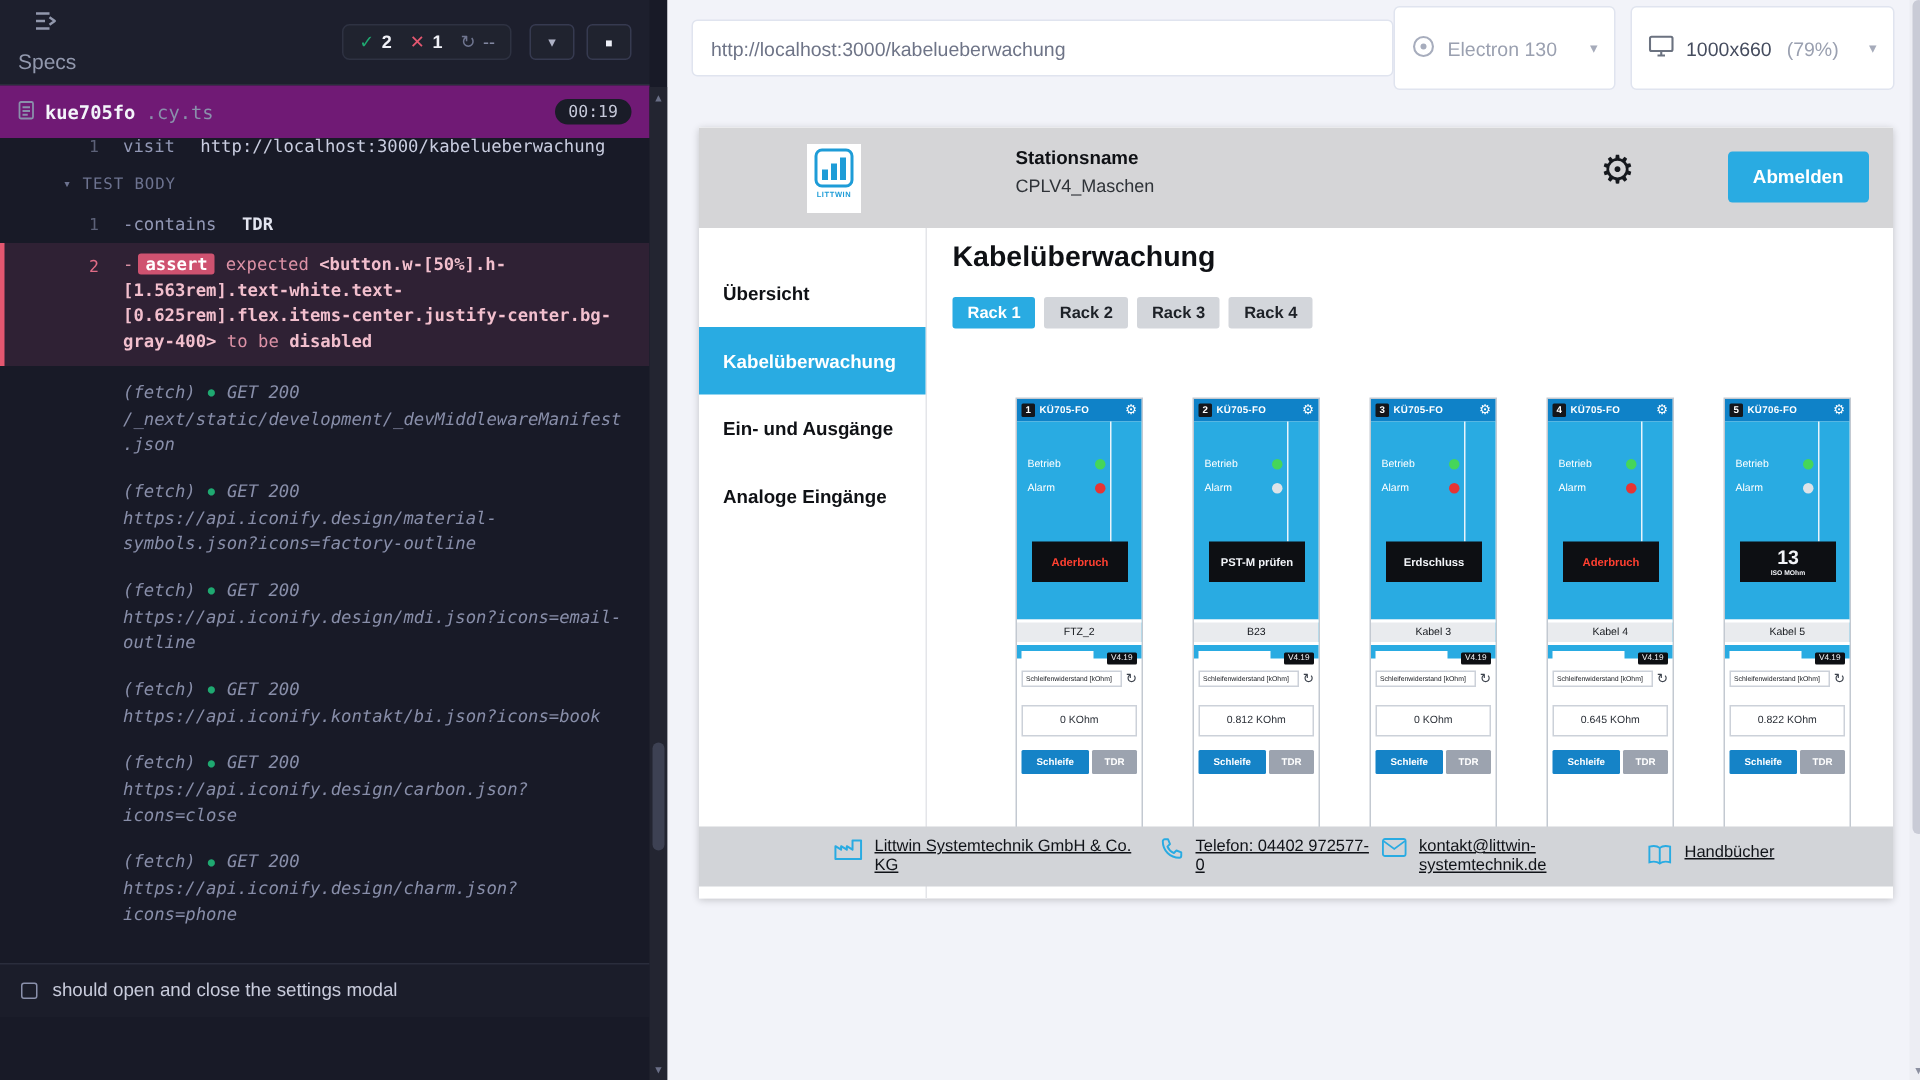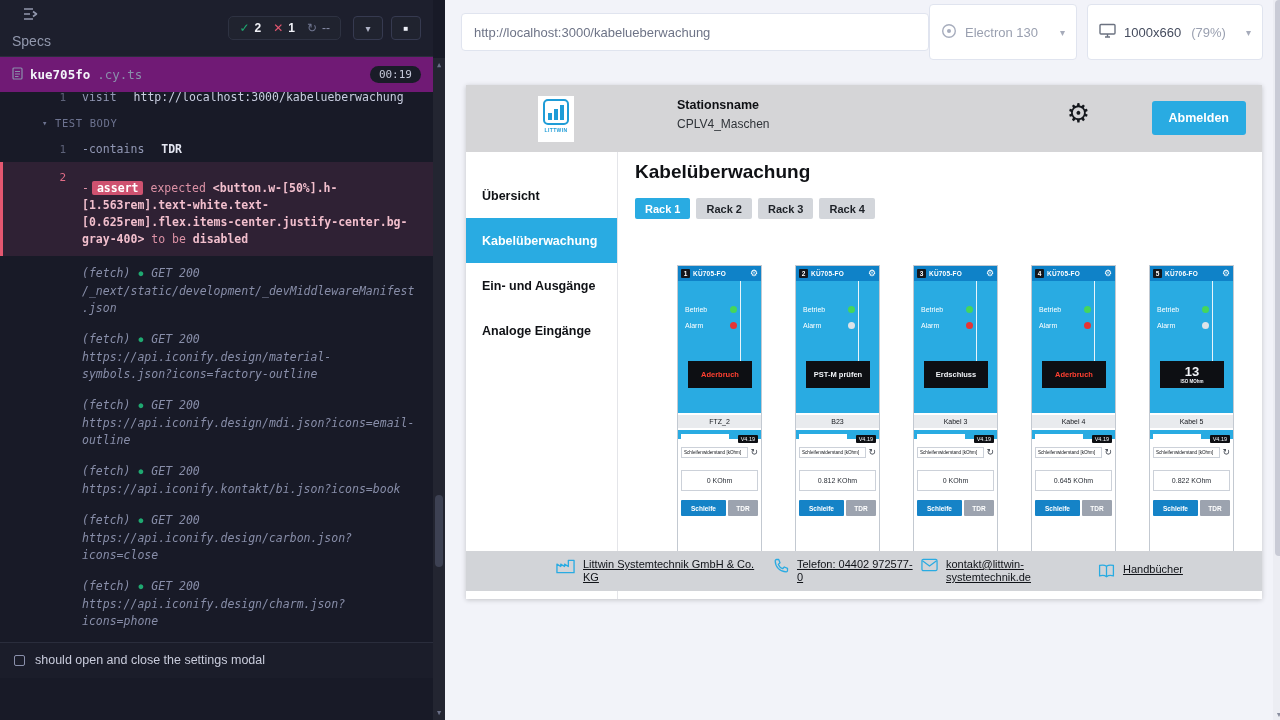--- a/index.html
+++ b/index.html
@@ -42,21 +42,21 @@
   .visit-clip .cmd-row { margin-top:-5px; }
 
   .section-header { padding:10px 0 7px 42px; color:#6d7390; font-size:10.5px; letter-spacing:.6px;
                     display:flex; gap:7px; align-items:center; cursor:pointer; }
   .section-header .chev9 { font-size:9px; color:#6d7390; }
 
   .contains-arg { color:#e3e5f0; font-weight:bold; }
 
   .assert-row { background:#2f2134; border-left:3px solid #e45770; padding:6px 14px 8px 79px; margin-top:2px; }
   .assert-row .cmd-num { color:#e06c86; top:7px; width:63px; }
-  .assert-body { color:#dd92a6; overflow-wrap:anywhere;margin-top:12px; }
+  .assert-body { color:#dd92a6; overflow-wrap:anywhere; }
   .assert-dash { margin-right:3px; }
   .assert-chip { background:#cf5270; color:#fff; padding:0 5px; border-radius:2px; font-weight:bold; margin-right:7px; }
   .assert-body b { color:#f2bfcd; font-weight:bold; }
 
   .fetch-row { position:relative; padding:5px 12px 5px 82px; color:#888ea9; font-style:italic; margin-top:4px; cursor:pointer; }
   .fetch-row:first-of-type { margin-top:10px; }
   .fetch-line1 { display:flex; align-items:center; gap:8px; }
   .dot-green { color:#1fa971; font-size:8px; font-style:normal; }
   .fetch-url { overflow-wrap:anywhere; margin-top:1px; }
 

